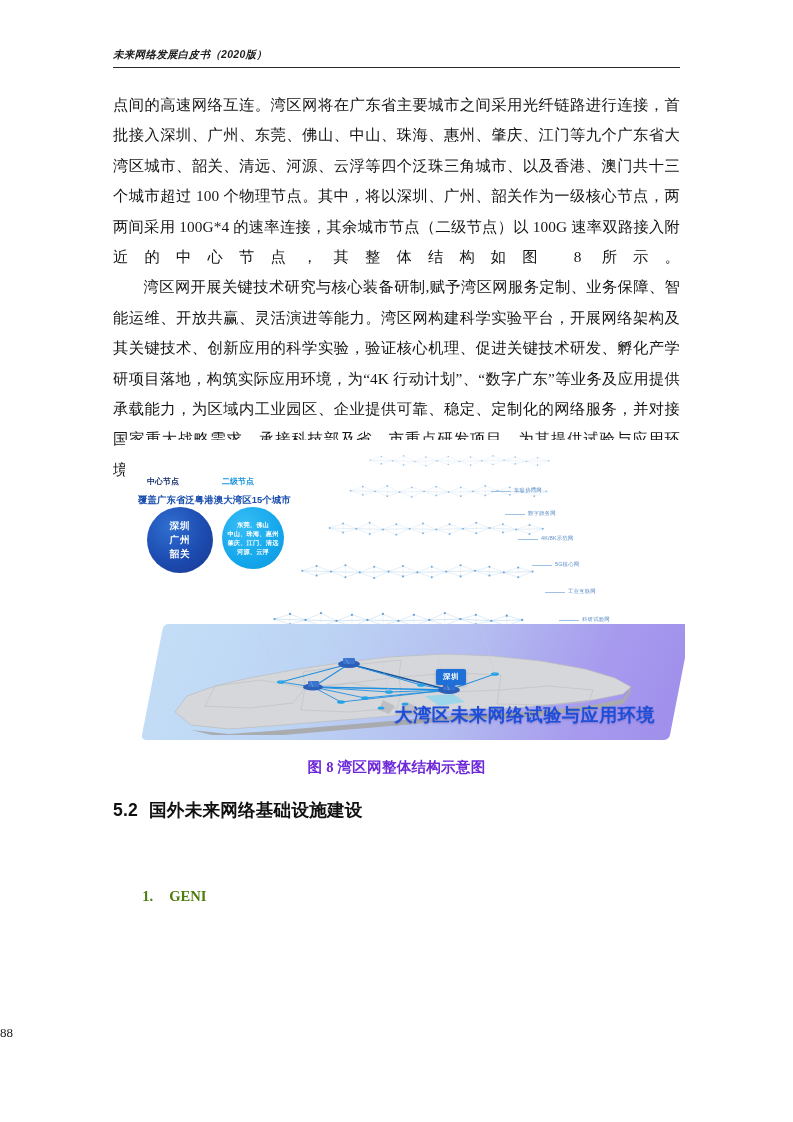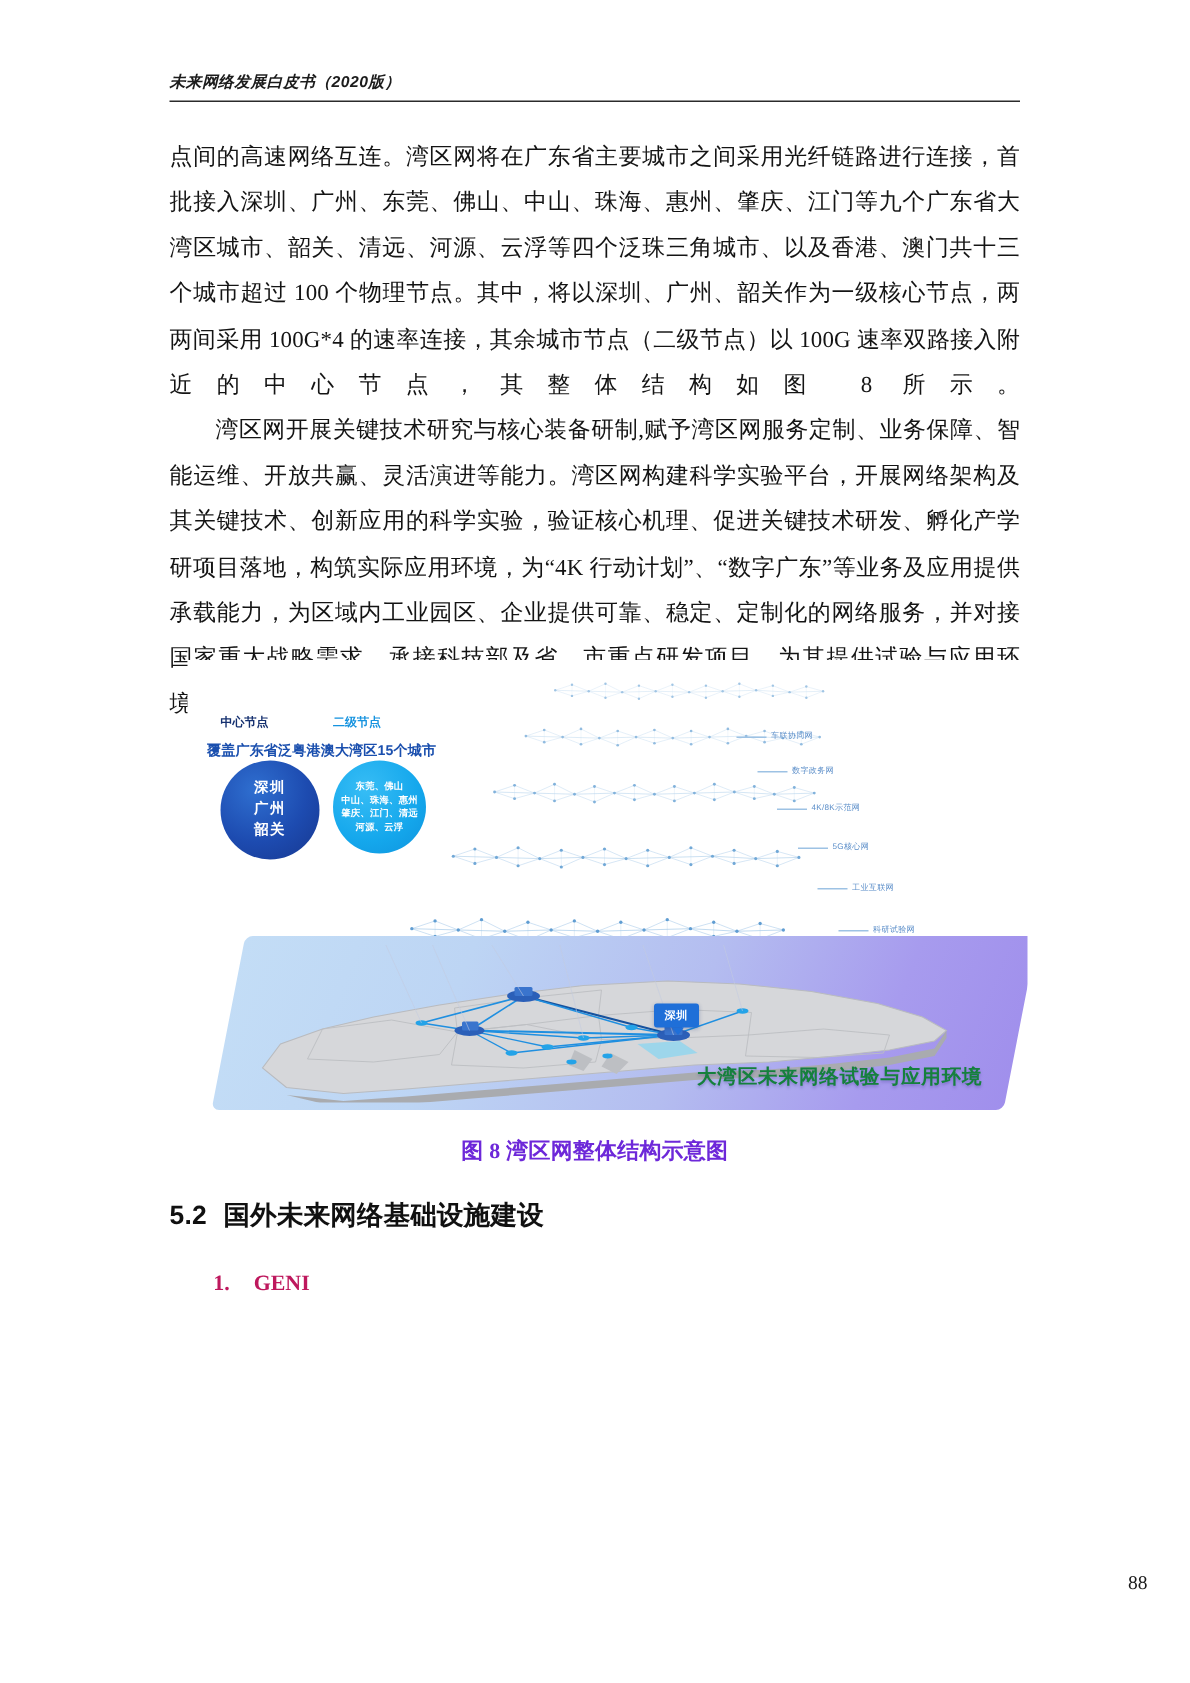--- a/index.html
+++ b/index.html
@@ -118,21 +118,21 @@
     transform-origin:bottom left;
   }
   .platform-inner{
     position:absolute;inset:0;
     transform:skewX(11deg);
     transform-origin:bottom left;
   }
   .banner-text{
     position:absolute;right:30px;bottom:13px;
     font-family:"Liberation Sans","DejaVu Sans",sans-serif;
-    font-size:13px;font-weight:bold;color:#15803d;
+    font-size:18px;font-weight:bold;color:#1d4ed8;
     letter-spacing:.6px;
     text-shadow:0 1px 2px rgba(60,50,140,.35);
     white-space:nowrap;
   }
   .callout{
     position:absolute;
     background:#1f6fd8;
     color:#fff;
     font-family:"Liberation Sans","DejaVu Sans",sans-serif;
     font-size:7.4px;font-weight:bold;
@@ -157,35 +157,35 @@
 
   
   .h2{
     position:absolute;left:113px;top:798px;width:567px;
     font-family:"Liberation Sans","DejaVu Sans",sans-serif;
     font-size:17.6px;font-weight:bold;color:#101010;
     letter-spacing:.2px;
   }
   .h2 .num{margin-right:11px;}
   .h3{
-    position:absolute;left:113px;top:848px;width:567px;
-    font-size:14.6px;font-weight:bold;color:#be185d;
+    position:absolute;left:113px;top:888px;width:567px;
+    font-size:14.6px;font-weight:bold;color:#4d7c0f;
     text-indent:2em;
   }
   .h3 .num{margin-right:16px;}
 
   .content2{
     position:absolute;left:113px;top:878px;width:567px;
   }
 
   
   .pagenum{
     position:absolute;left:0;top:1025px;width:765px;
-    text-align:right;
-    font-size:13px;color:#1a1a1a;margin-top:22px;
+    text-align:left;
+    font-size:13px;color:#1a1a1a;
   }
 </style>
 </head>
 <body>
 
 <div class="page">
 
   <div class="header">
     <div class="header-title">未来网络发展白皮书（2020版）</div>
     <div class="header-rule"></div>

